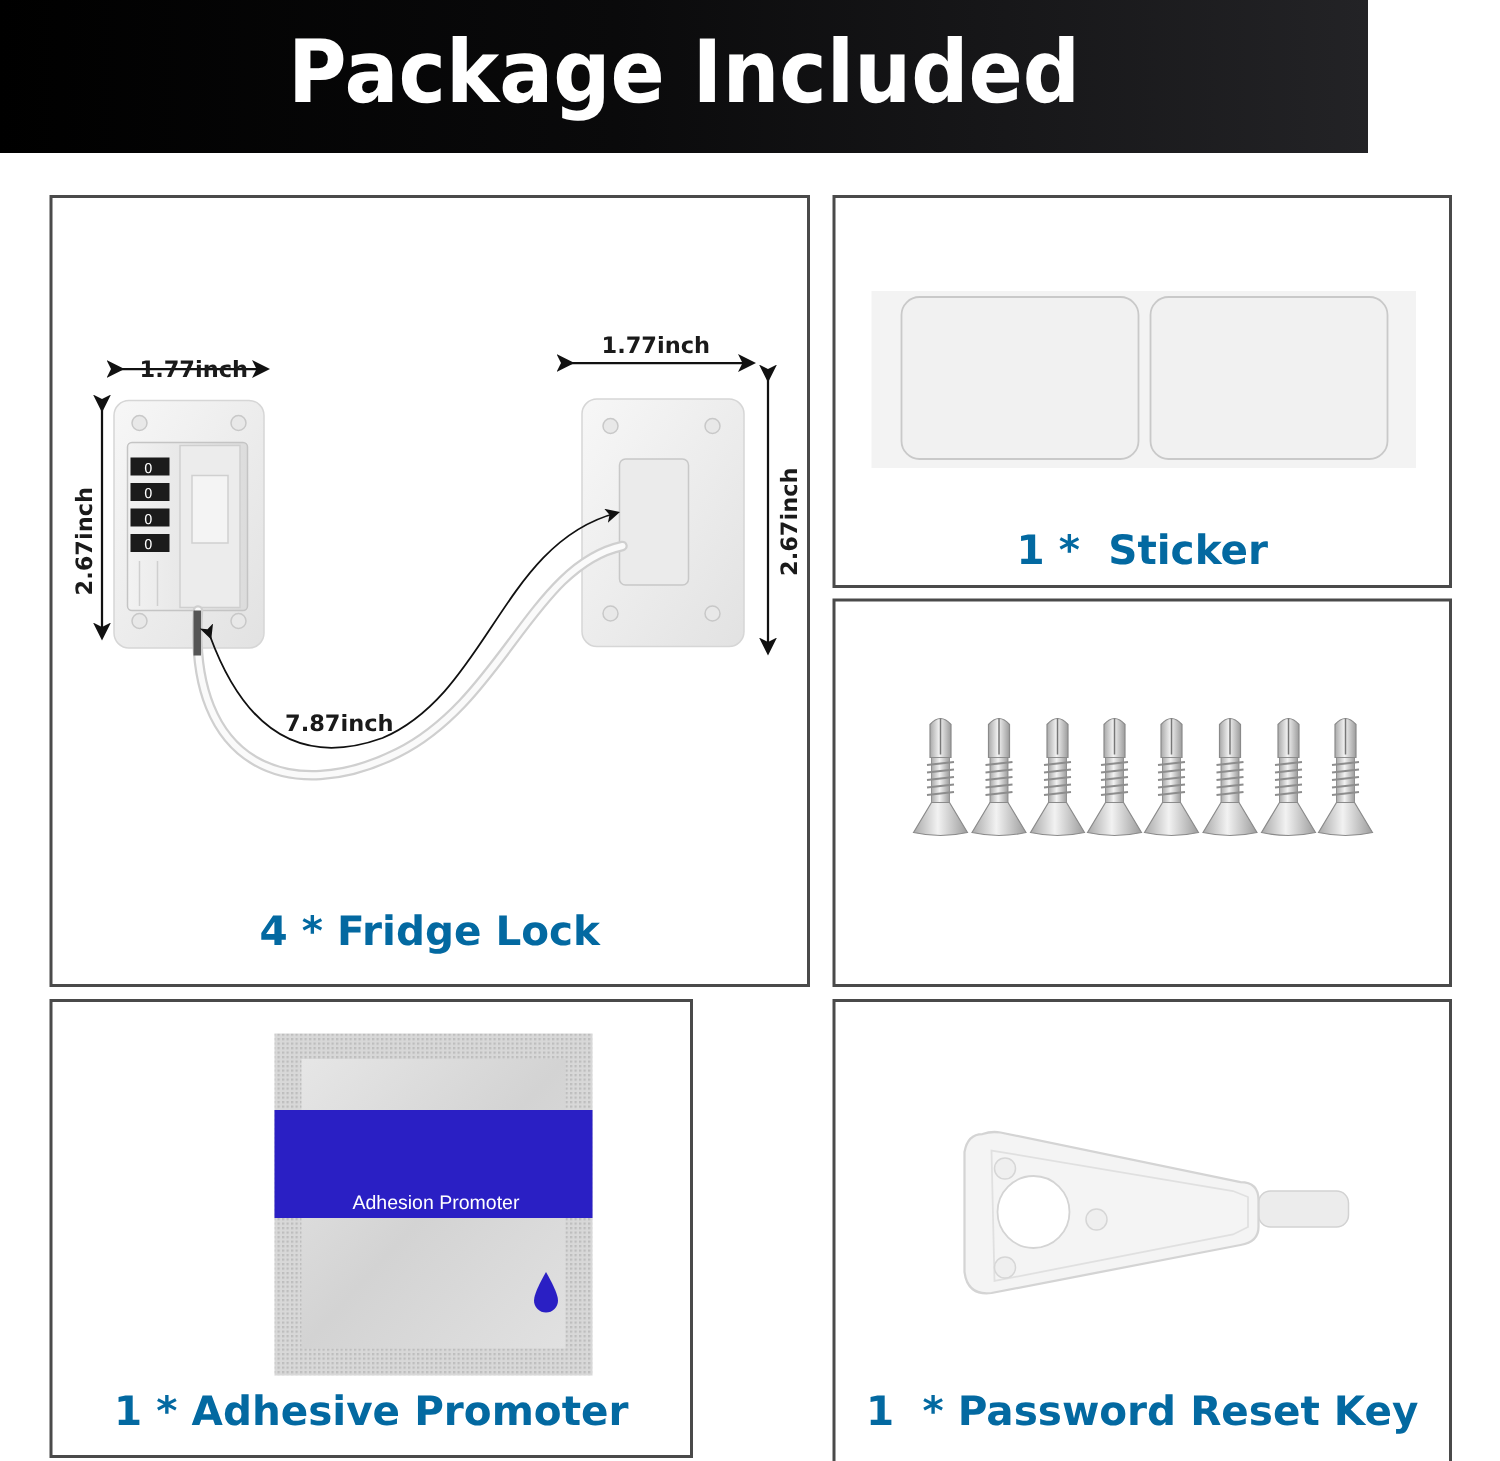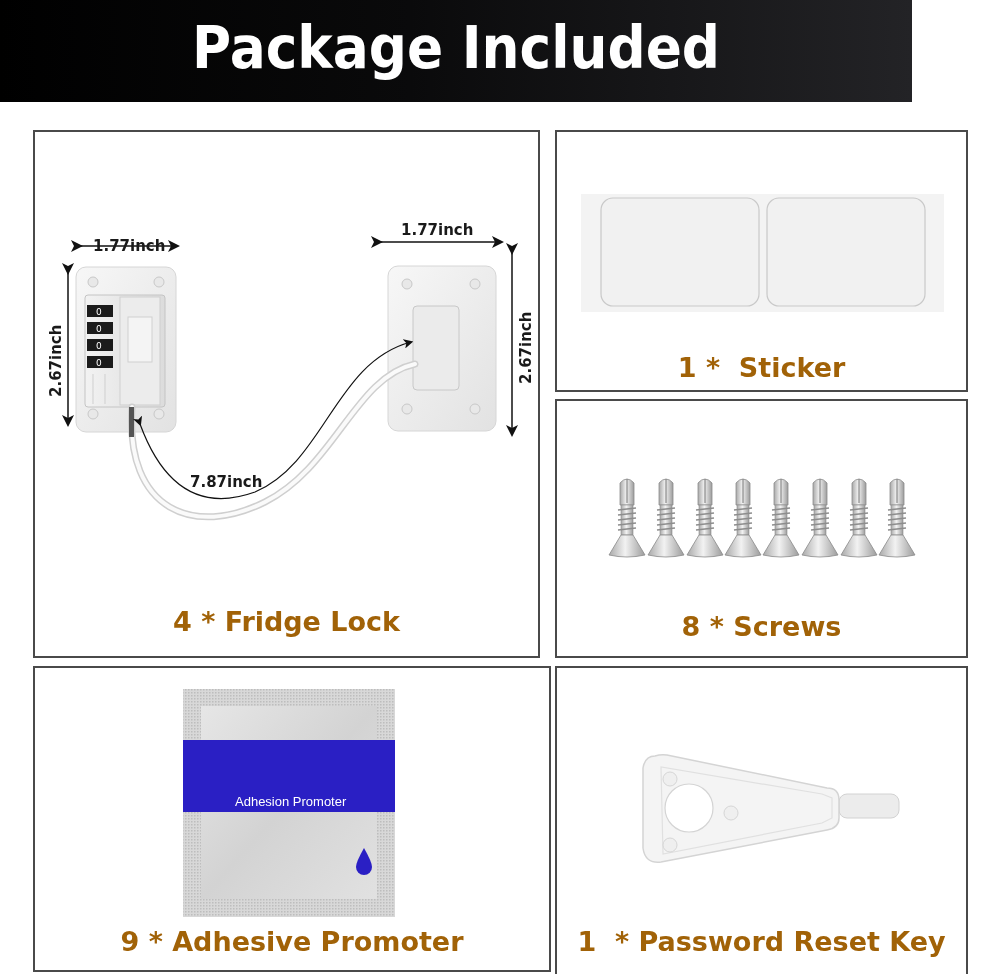--- a/index.html
+++ b/index.html
@@ -14,21 +14,21 @@
   .title-text {
     color: #ffffff; font-family: "DejaVu Sans", sans-serif; font-weight: bold;
     font-size: 58px; letter-spacing: 0px; transform: scaleX(0.92); margin-top: -6px;
   }
 
   .panel {
     position: absolute; border: 2px solid #4a4a4a; background: #ffffff; overflow: hidden;
   }
   .caption {
     position: absolute; left: 0; width: 100%; text-align: center;
-    font-family: "DejaVu Sans", sans-serif; font-weight: bold; color: #a16207;
+    font-family: "DejaVu Sans", sans-serif; font-weight: bold; color: #0369a1;
     font-size: 27px; white-space: pre;
   }
   svg { position: absolute; left: 0; top: 0; }
   .dim-label { font-family: "DejaVu Sans", sans-serif; font-weight: bold; font-size: 15px; fill: #1a1a1a; }
   .pouch-label { font-family: "Liberation Sans", sans-serif; font-size: 13px; fill: #ffffff; }
 </style>
 </head>
 <body>
 
 <div class="title-bar">
@@ -167,24 +167,23 @@
     <g>
         <use href="#screw" x="263" y="82"></use>
       </g>
     <g>
         <use href="#screw" x="302" y="82"></use>
       </g>
     <g>
         <use href="#screw" x="340" y="82"></use>
       </g>
   </svg>
-  <div class="caption" style="top:210px;">8 * Screws</div>
-</div>
-
-<div class="panel" style="left:33px; top:666px; width:518px; height:306px;">
+</div>
+
+<div class="panel" style="left:33px; top:666px; width:429px; height:306px;">
   <svg width="507" height="306" viewBox="0 0 507 306">
     <defs>
       <pattern id="crimp" width="3" height="3" patternUnits="userSpaceOnUse">
         <rect width="3" height="3" fill="#d8d8d8"></rect>
           <rect width="1.5" height="1.5" fill="#bdbdbd"></rect>
       </pattern>
       <linearGradient id="foil" x1="0" y1="0" x2="1" y2="1">
         <stop offset="0" stop-color="#e6e6e6"></stop>
           <stop offset="0.5" stop-color="#d3d3d3"></stop>
           <stop offset="1" stop-color="#e1e1e1"></stop>
@@ -193,21 +192,21 @@
     <g>
       <rect x="148" y="21" width="212" height="228" fill="url(#crimp)"></rect>
       <rect x="166" y="38" width="176" height="193" fill="url(#foil)"></rect>
       <rect x="148" y="72" width="212" height="72" fill="#2a1fc4"></rect>
       <text class="pouch-label" x="200" y="138">Adhesion Promoter</text>
       <g>
         <path d="M329,180 Q321,194 321,199 A8,8 0 0 0 337,199 Q337,194 329,180 z" fill="#2a1fc4"></path>
       </g>
     </g>
   </svg>
-  <div class="caption" style="top:258px;">9 * Adhesive Promoter</div>
+  <div class="caption" style="top:258px;">1 * Adhesive Promoter</div>
 </div>
 
 <div class="panel" style="left:555px; top:666px; width:413px; height:340px;">
   <svg width="413" height="306" viewBox="0 0 413 306">
     <g>
       <rect x="282" y="126" width="60" height="24" rx="8" fill="#ececec" stroke="#d2d2d2"></rect>
       <path d="M98,88 Q88,88 86,100 L86,180 Q88,196 104,194 L270,162 Q282,160 282,150 L282,132 Q282,120 270,120 L110,87 Q104,86 98,88 z" fill="#f4f4f4" stroke="#d4d4d4" stroke-width="1.5"></path>
       <path d="M104,99 L106,186 L265,155 L275,150 L275,130 L265,126 z" fill="none" stroke="#e0e0e0" stroke-width="1.2"></path>
       <circle cx="132" cy="140" r="24" fill="#ffffff" stroke="#d4d4d4" stroke-width="1.2"></circle>
       <circle cx="113" cy="111" r="7" fill="#efefef" stroke="#d6d6d6"></circle>

